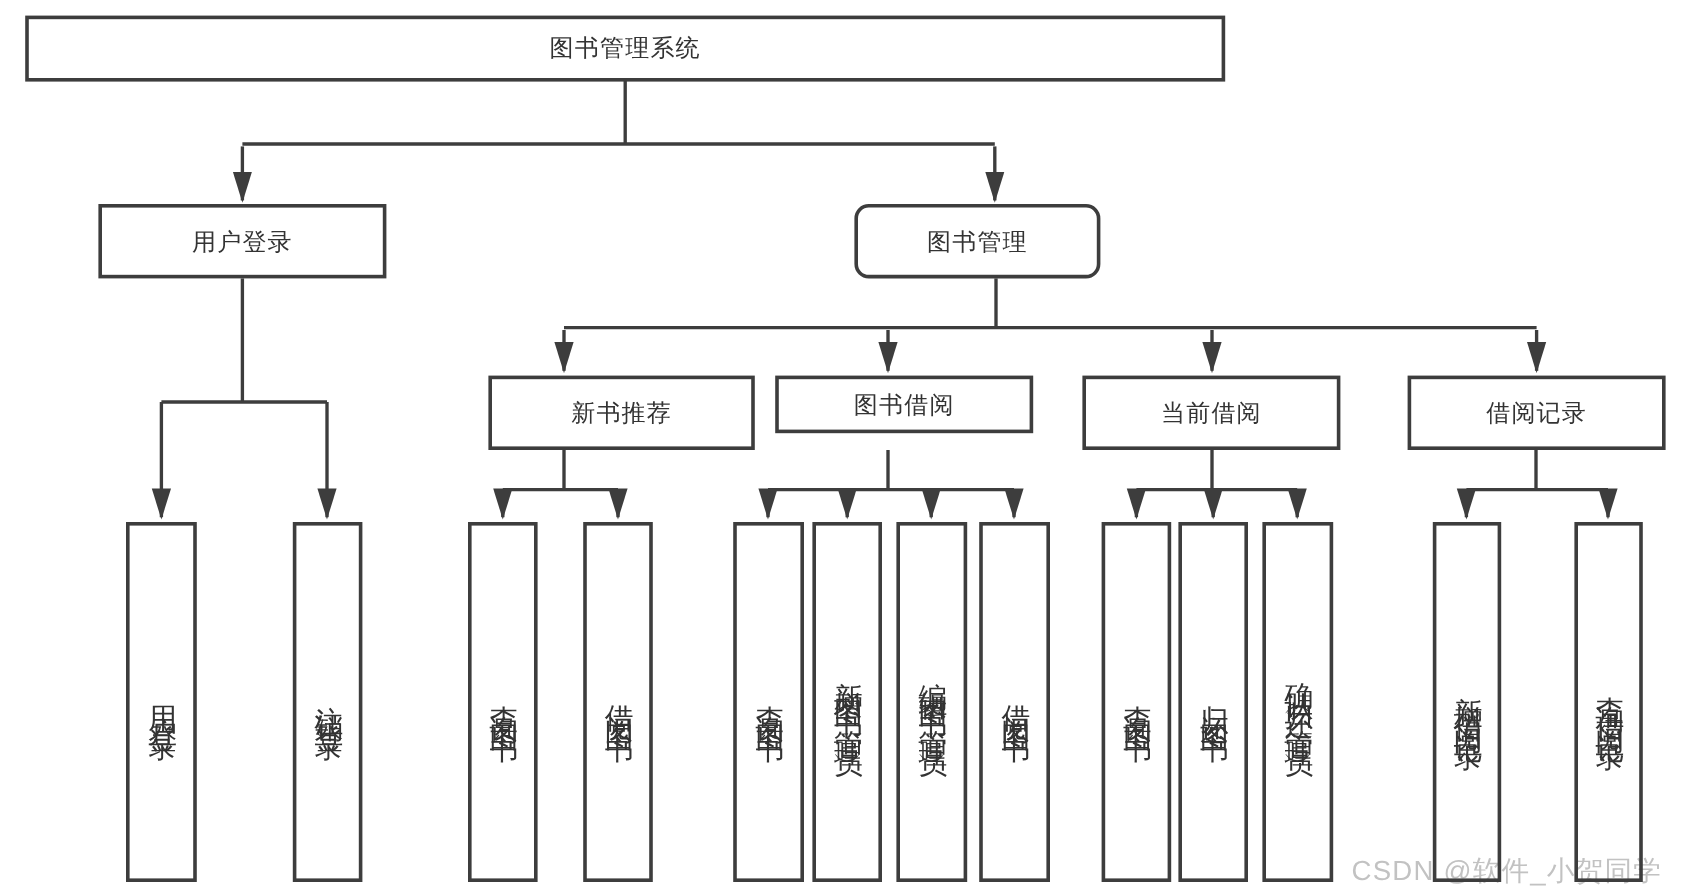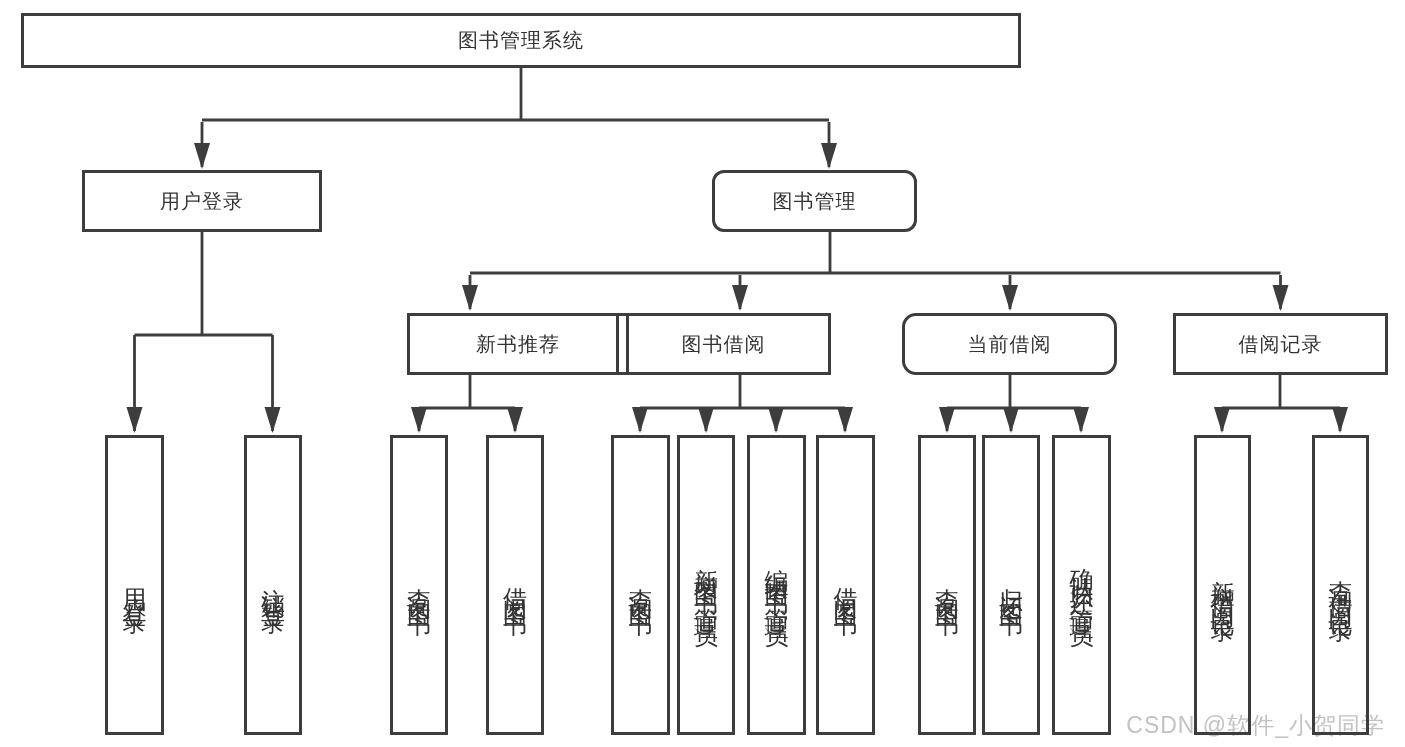--- a/index.html
+++ b/index.html
@@ -127,24 +127,24 @@
   <div class="node h-label" style="left:82px; top:170px; width:240px; height:62px;">
     <span>用户登录</span>
   </div>
   <div class="node h-label" style="left:712px; top:170px; width:205px; height:62px;border-radius:12px;">
     <span>图书管理</span>
   </div>
 
   <div class="node h-label" style="left:363px; top:313px; width:222px; height:62px;margin-left:44px;">
     <span>新书推荐</span>
   </div>
-  <div class="node h-label" style="left:616px; top:313px; width:215px; height:62px;">
+  <div class="node h-label" style="left:646px; top:313px; width:215px; height:48px;">
     <span>图书借阅</span>
   </div>
-  <div class="node h-label" style="left:902px; top:313px; width:215px; height:62px;border-radius:14px;">
+  <div class="node h-label" style="left:902px; top:313px; width:215px; height:62px;">
     <span>当前借阅</span>
   </div>
   <div class="node h-label" style="left:1173px; top:313px; width:215px; height:62px;">
     <span>借阅记录</span>
   </div>
 
   <div class="node leaf" style="left:105px; width:59px;">
     <span class="v-text">用户登录</span>
   </div>
   <div class="node leaf" style="left:244px; width:58px;">

